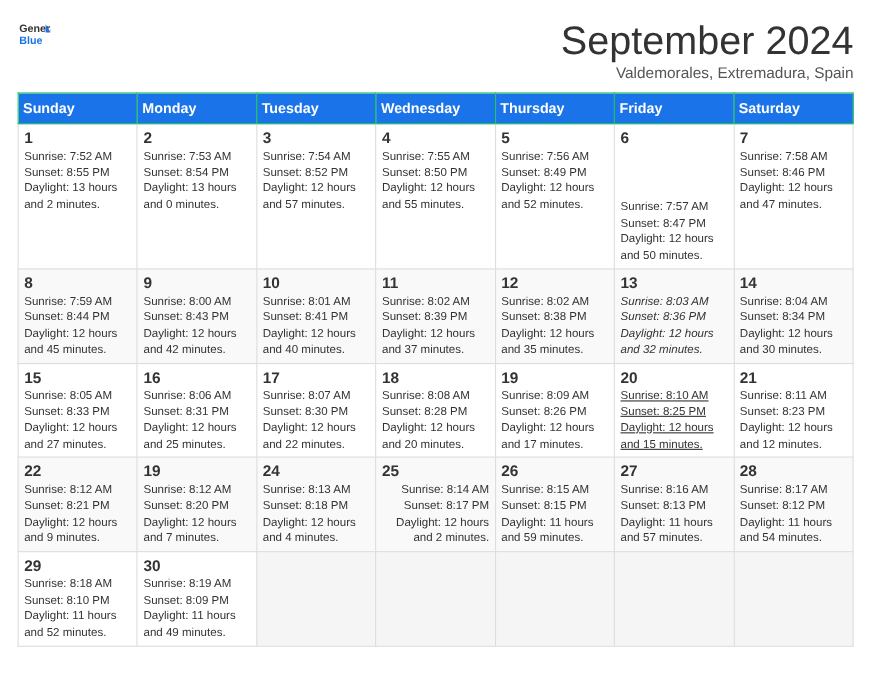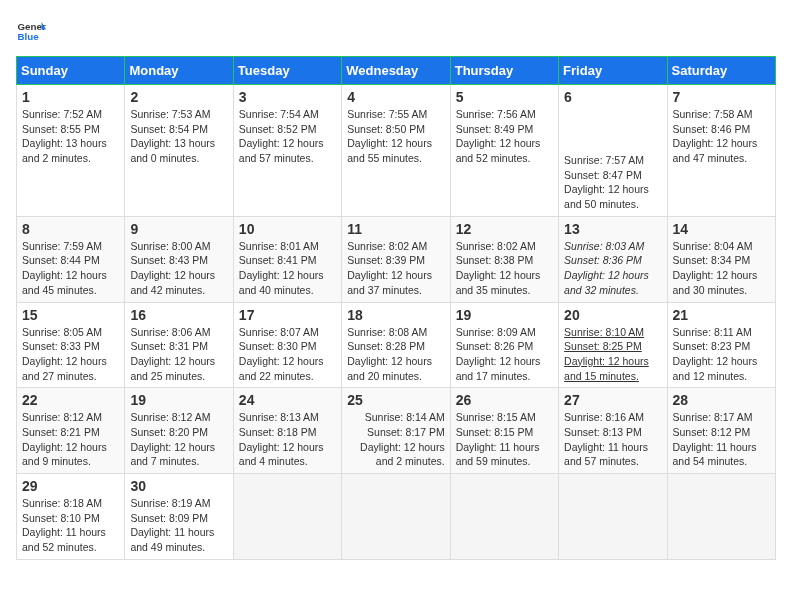--- a/index.html
+++ b/index.html
@@ -81,20 +81,24 @@
 </head>
 <body>
 
 <div class="header-area">
   <div class="logo">
     <svg class="logo-icon" viewBox="0 0 40 40">
       <text x="2" y="18" font-size="13" font-weight="bold" fill="#333">General</text>
       <text x="2" y="32" font-size="13" font-weight="bold" fill="#1a73e8">Blue</text>
       <polygon points="34,8 40,18 34,18" fill="#1a73e8"></polygon>
     </svg>
+  </div>
+  <div class="title-area">
+    <div class="month-title">September 2024</div>
+    <div class="subtitle">Valdemorales, Extremadura, Spain</div>
   </div>
 </div>
 
 <table>
   <thead>
     <tr>
     <th>Sunday</th>
         <th>Monday</th>
         <th>Tuesday</th>
         <th>Wednesday</th>

